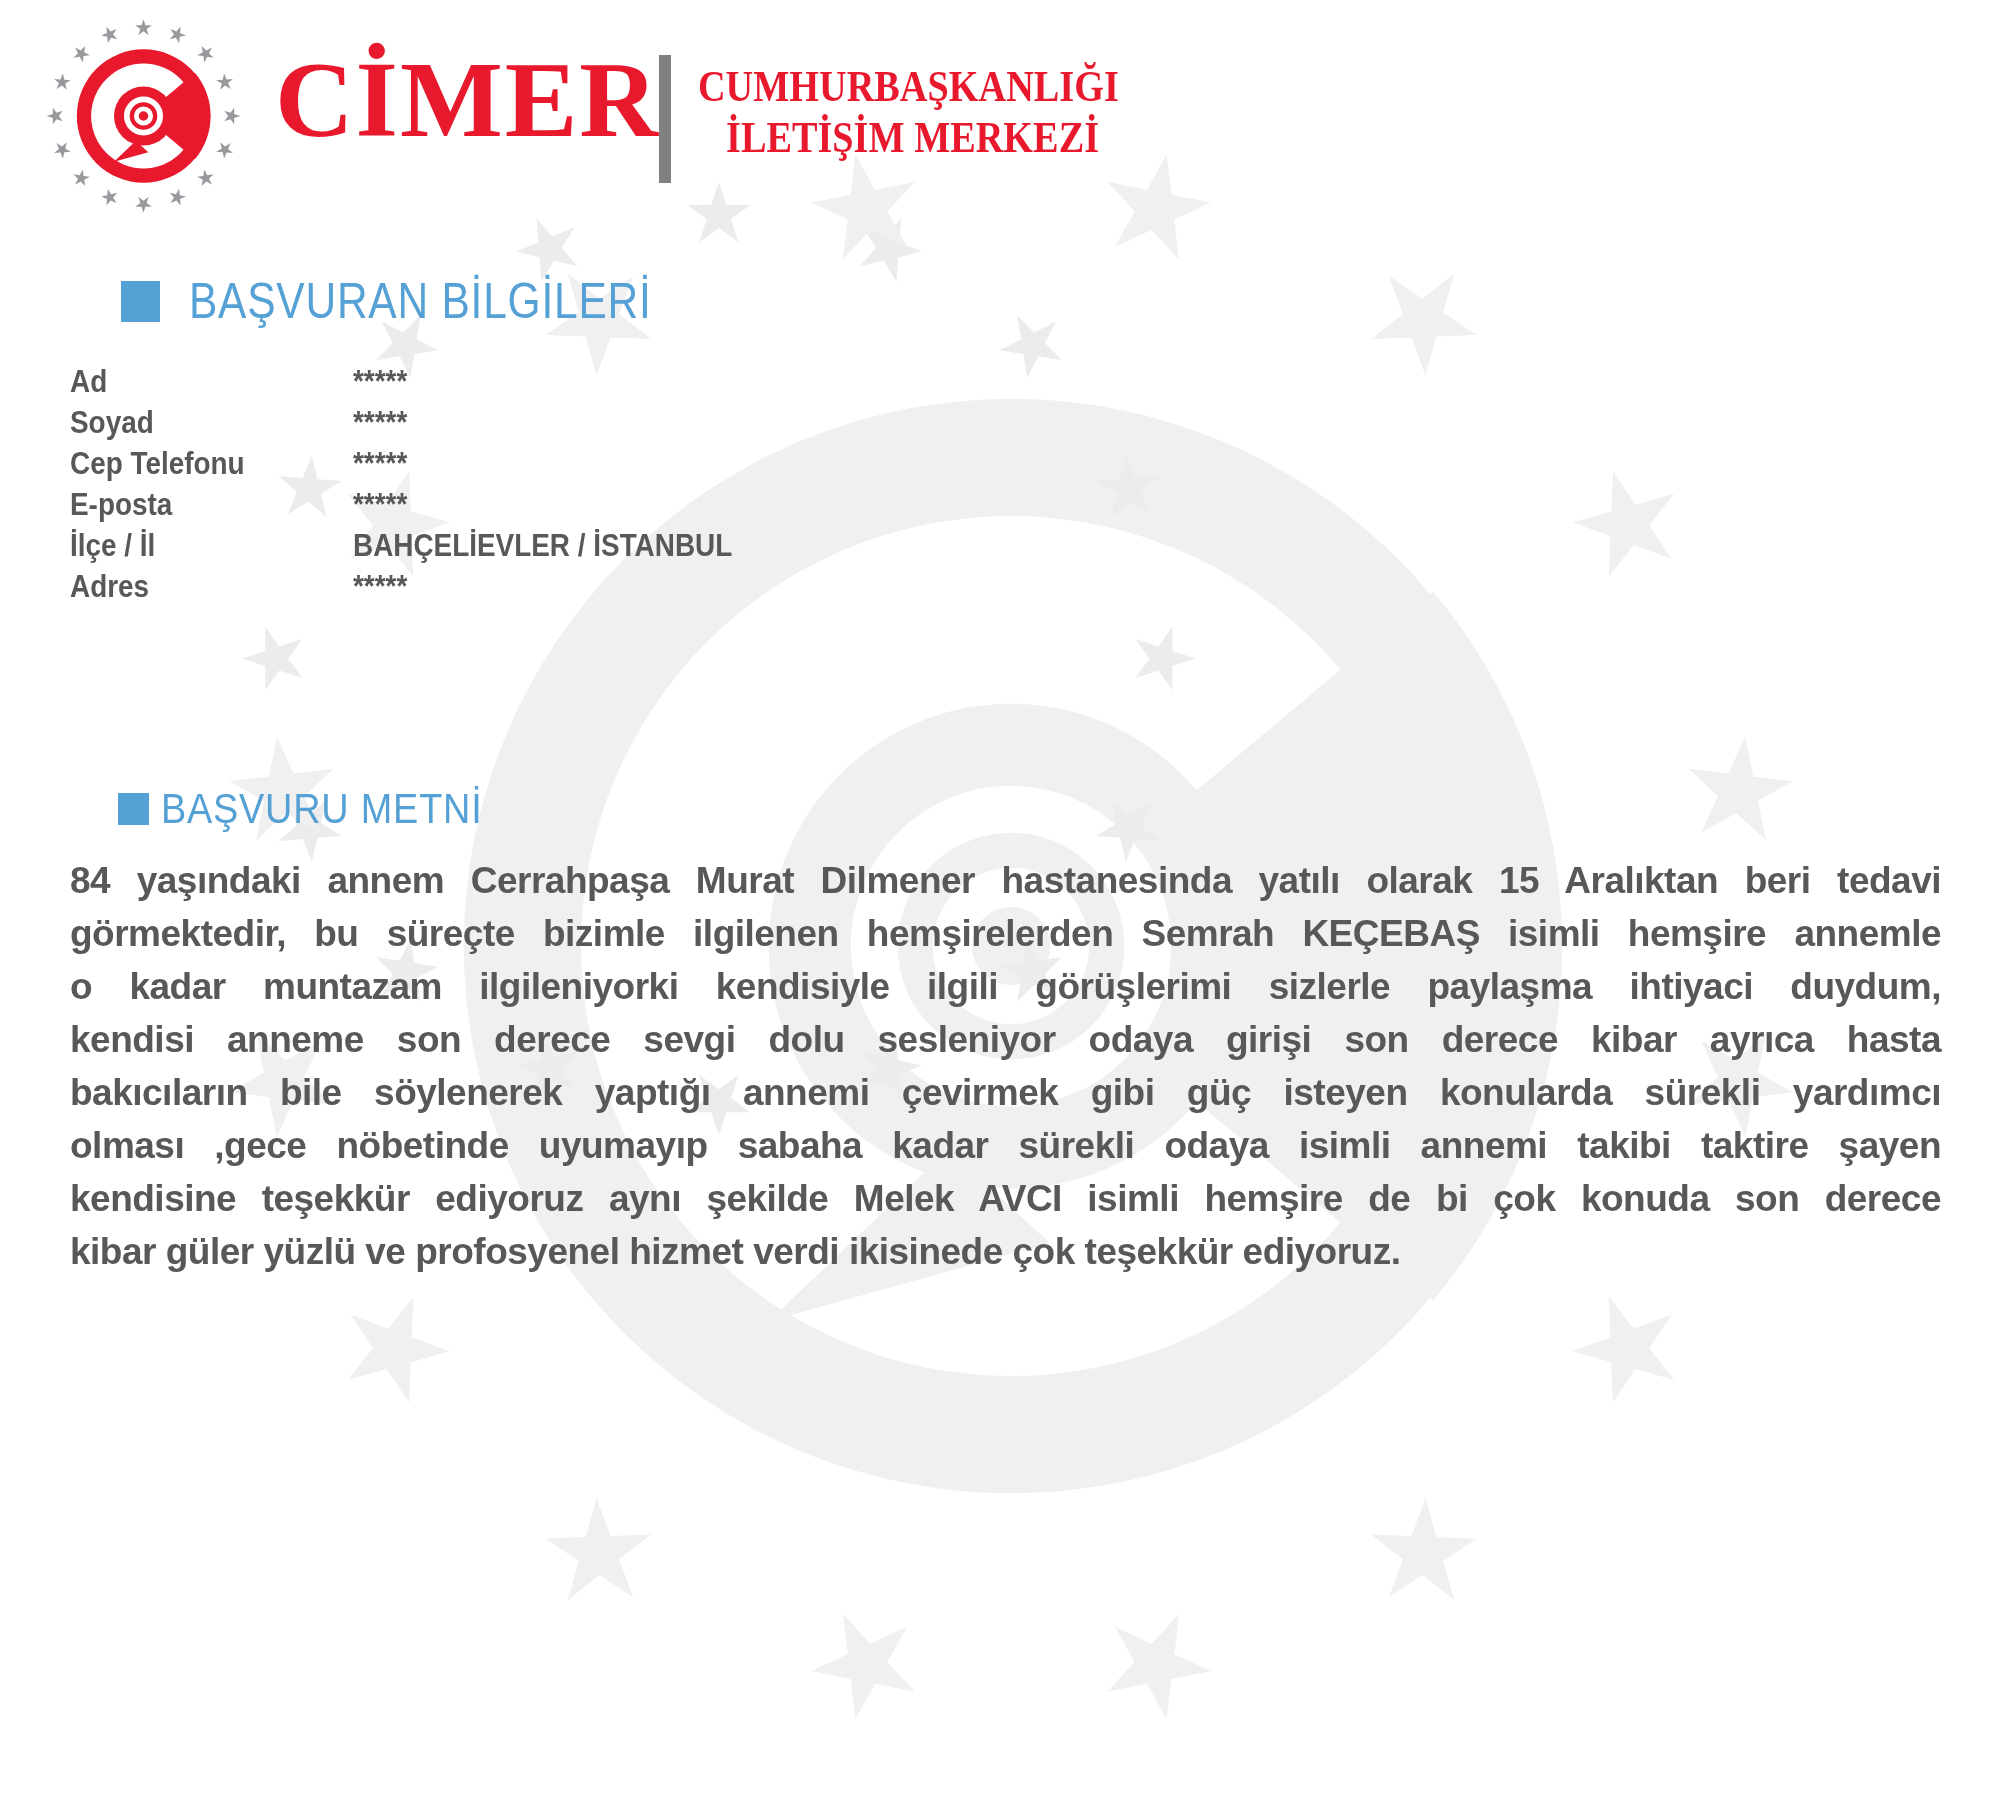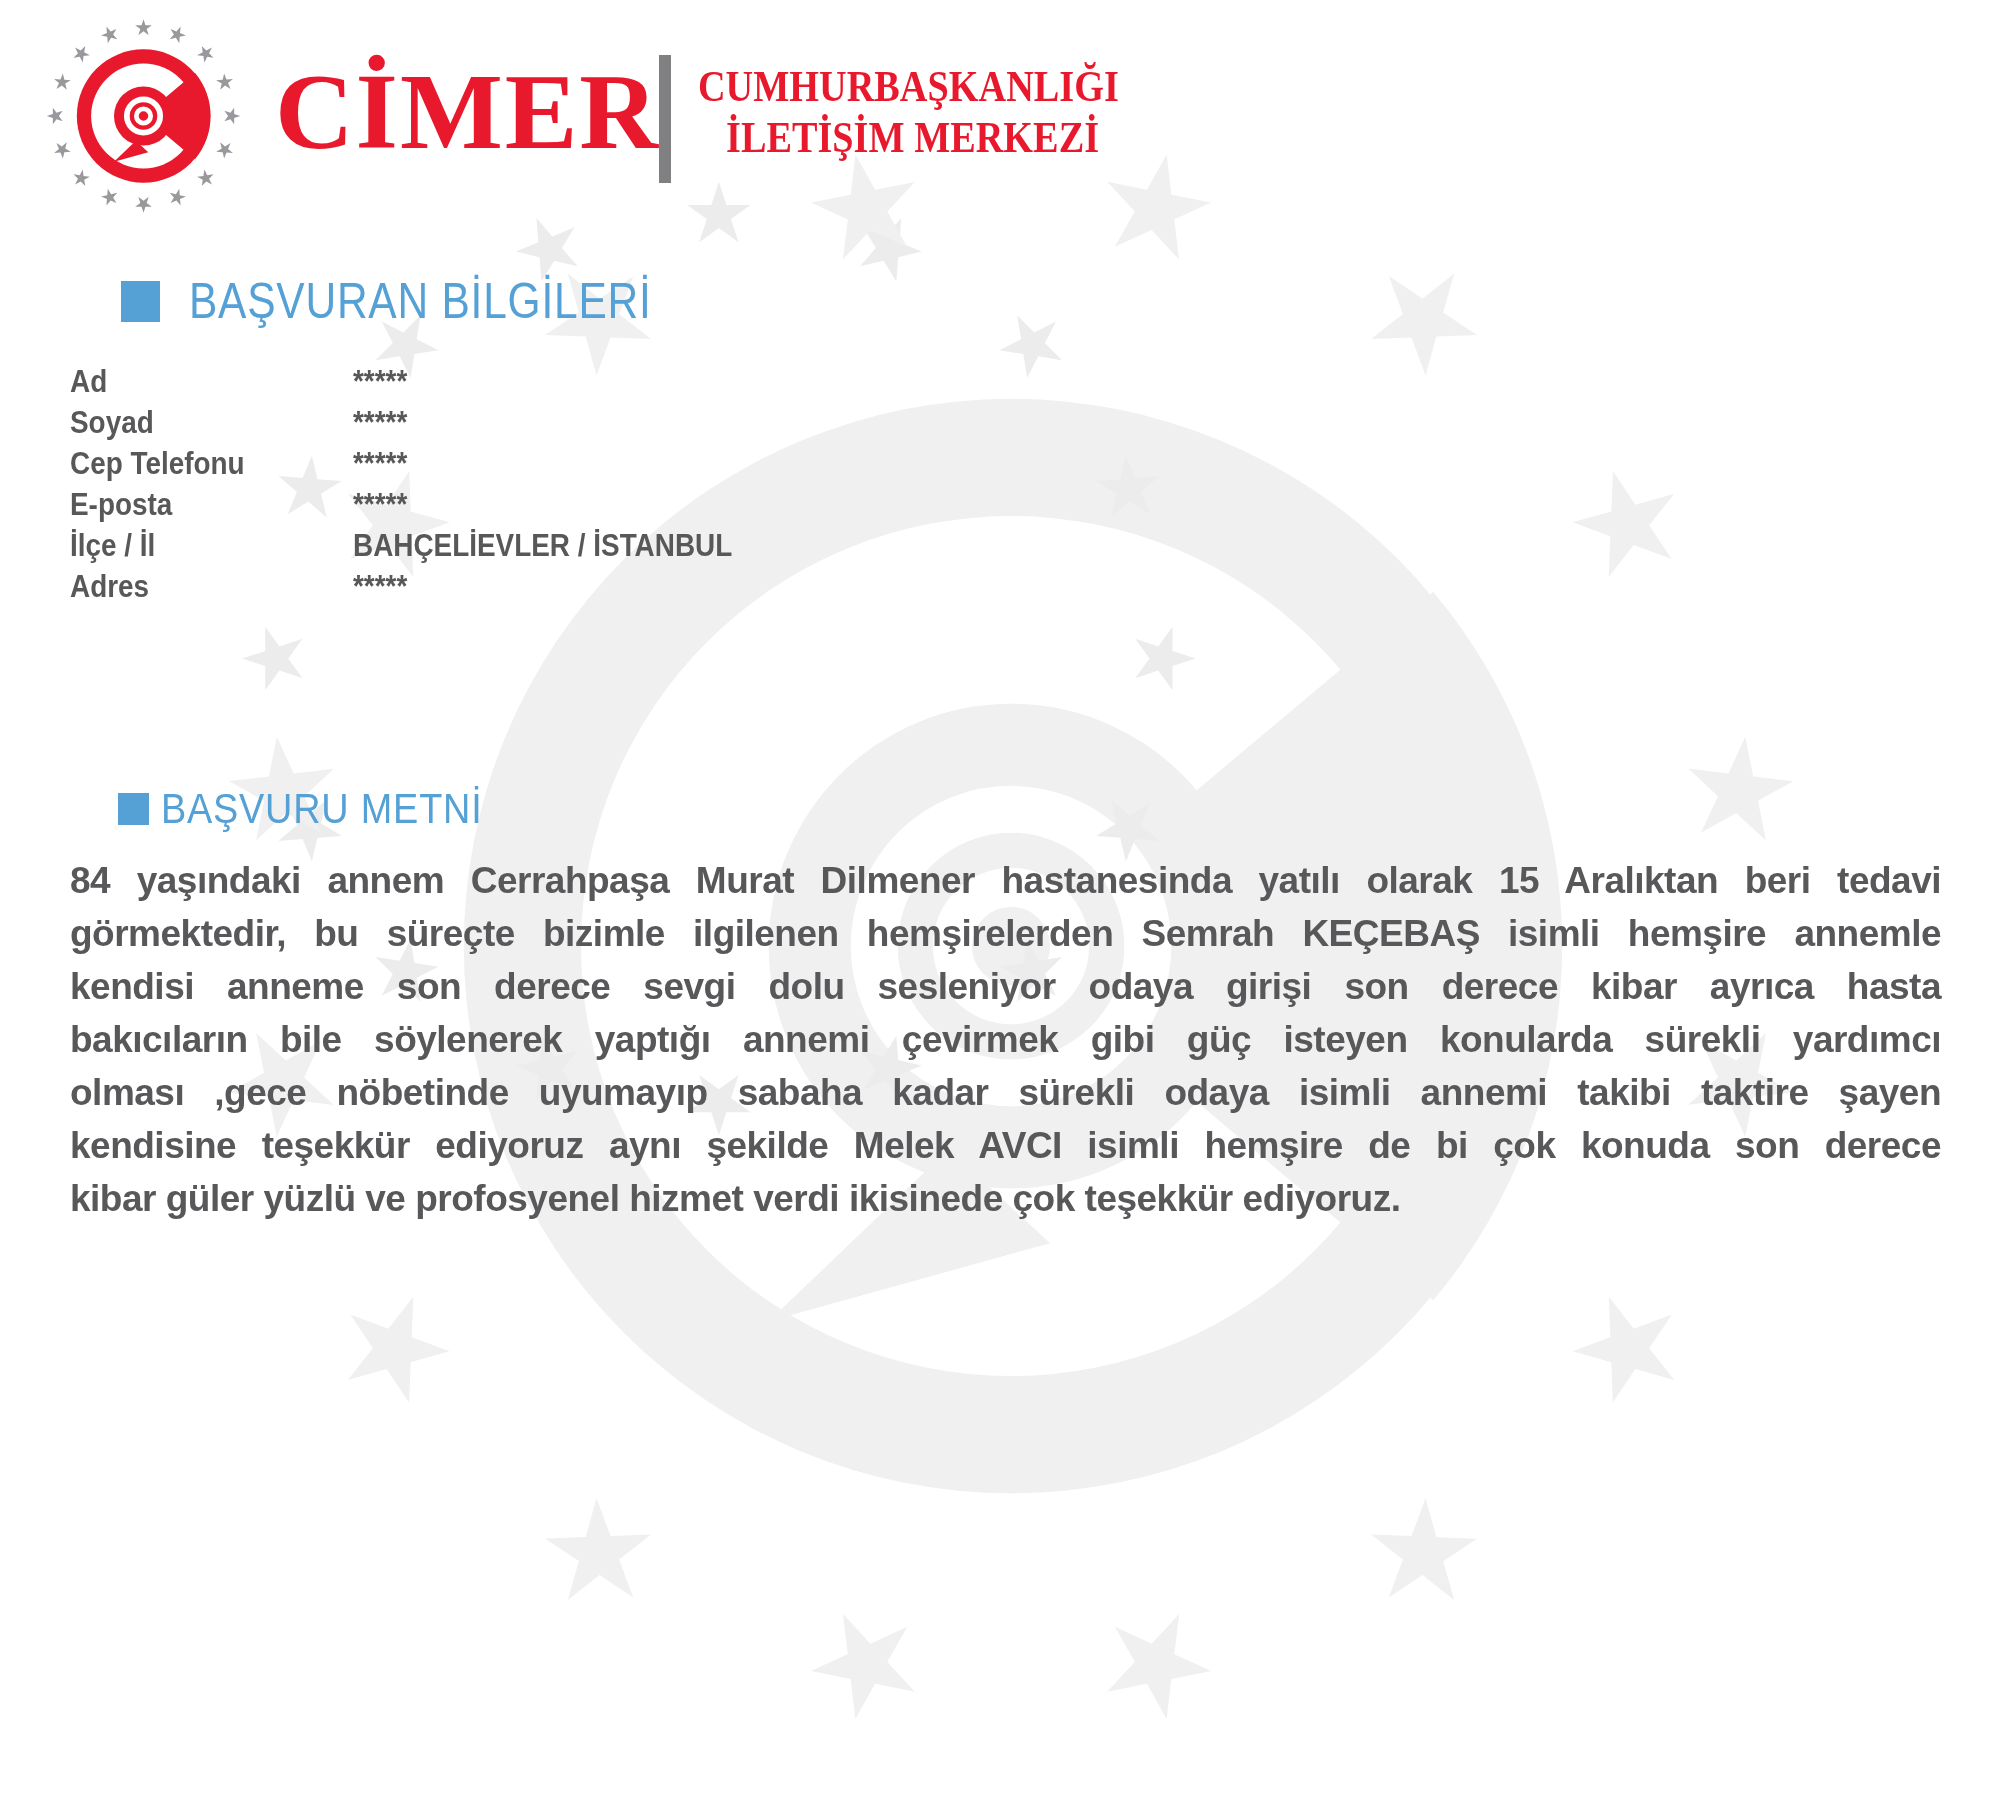--- a/index.html
+++ b/index.html
@@ -14,21 +14,20 @@
   .content{position:relative;z-index:1;width:100%;height:100%;}
 
   
   .logo-svg{position:absolute;left:37px;top:11px;}
   .wordmark{
     position:absolute;left:275px;top:45px;
     font-family:"Liberation Serif", serif;
     font-weight:700;font-size:109px;line-height:1;
     letter-spacing:1.9px;color:var(--red);
     white-space:nowrap;
-    margin-top:12px;
   }
   .divider{position:absolute;left:659px;top:55px;width:12px;height:128px;background:var(--divider);}
   .org-block{
     position:absolute;left:698px;top:61px;
     font-family:"Liberation Serif", serif;
     font-weight:700;font-size:45px;line-height:1.13;
     color:var(--red);white-space:nowrap;text-align:center;
   }
   .org-block .cond{transform:scaleX(0.85);transform-origin:0 50%;display:inline-block;}
 
@@ -183,20 +182,21 @@
     </div>
 
     <div class="sec-header sec2">
       <span class="sec-square"></span>
       <span class="sec-title">BAŞVURU METNİ</span>
     </div>
 
     <div class="body-text">
       <div class="body-line">84 yaşındaki annem Cerrahpaşa Murat Dilmener hastanesinda yatılı olarak 15 Aralıktan beri tedavi</div>
       <div class="body-line">görmektedir, bu süreçte bizimle ilgilenen hemşirelerden Semrah KEÇEBAŞ isimli hemşire annemle</div>
+      <div class="body-line">o kadar muntazam ilgileniyorki kendisiyle ilgili görüşlerimi sizlerle paylaşma ihtiyaci duydum,</div>
       <div class="body-line">kendisi anneme son derece sevgi dolu sesleniyor odaya girişi son derece kibar ayrıca hasta</div>
       <div class="body-line">bakıcıların bile söylenerek yaptığı annemi çevirmek gibi güç isteyen konularda sürekli yardımcı</div>
       <div class="body-line">olması ,gece nöbetinde uyumayıp sabaha kadar sürekli odaya isimli annemi takibi taktire şayen</div>
       <div class="body-line">kendisine teşekkür ediyoruz aynı şekilde Melek AVCI isimli hemşire de bi çok konuda son derece</div>
       <div class="body-line last">kibar güler yüzlü ve profosyenel hizmet verdi ikisinede çok teşekkür ediyoruz.</div>
     </div>
 
   </div>
 </div>
 

